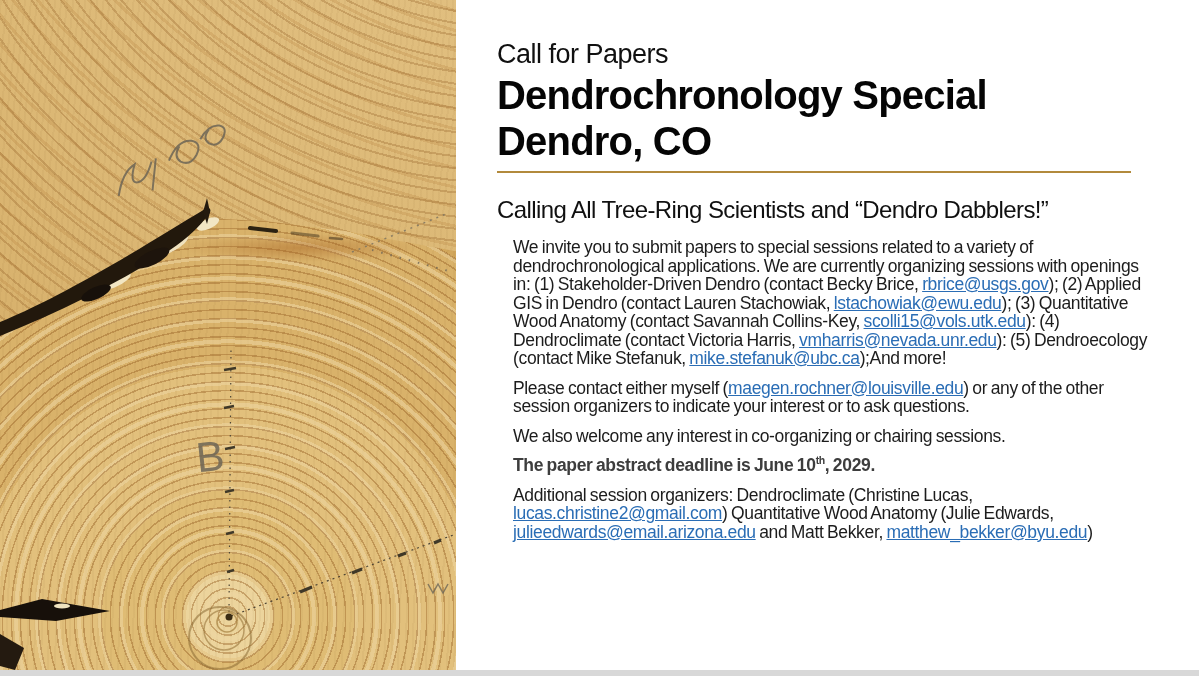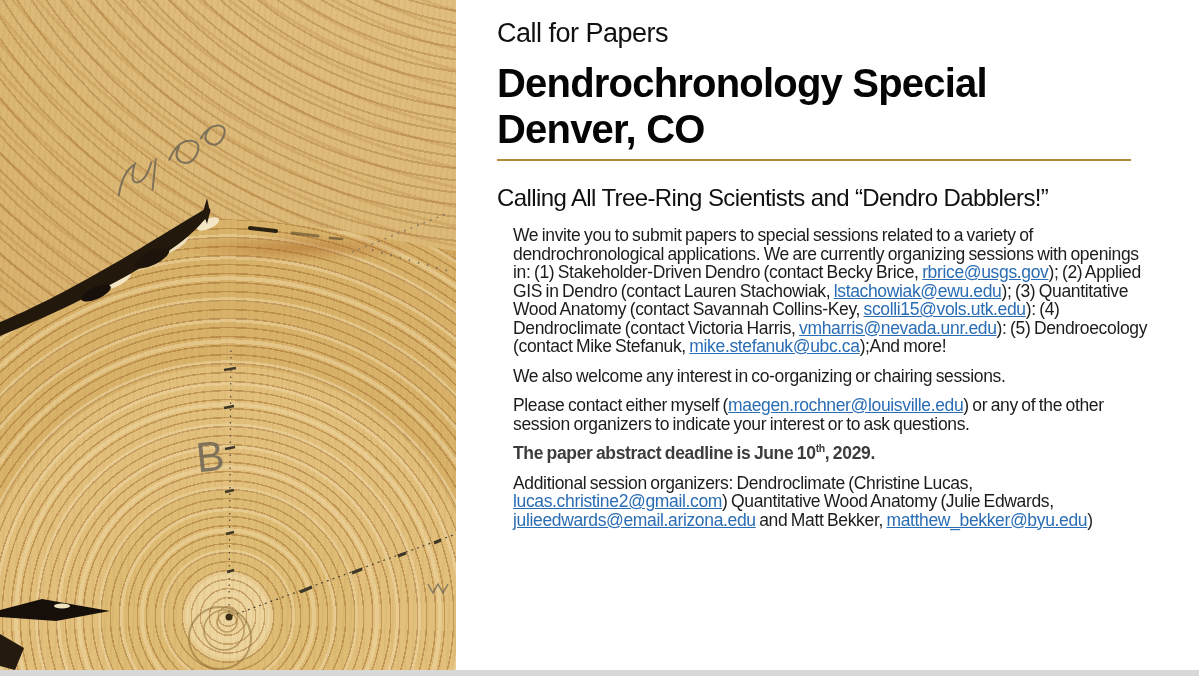--- a/index.html
+++ b/index.html
@@ -17,22 +17,22 @@
     clip-path:polygon(0% 49.5%, 20% 44%, 44% 32.5%, 58% 33%, 76% 34.5%, 100% 37.5%, 100% 100%, 0% 100%);
     background:
       radial-gradient(ellipse 170px 20px at 66% 37%, rgba(165,95,30,0.45), rgba(0,0,0,0) 70%),
       repeating-radial-gradient(circle at 50% 92%, rgba(150,95,35,0.42) 0 1.5px, rgba(0,0,0,0) 1.5px 9px),
       repeating-radial-gradient(circle at 50% 92%, rgba(238,214,162,0.55) 0 4px, rgba(0,0,0,0) 4px 21px),
       repeating-linear-gradient(92deg, rgba(120,80,30,0.05) 0 2px, rgba(0,0,0,0) 2px 7px),
       radial-gradient(circle at 50% 92%, #ecd49c 0 42px, #dfbc74 42px 130px, #e2c07c 130px 250px, #d9b26a 250px 420px, #d2a75c 420px);}
   .wood svg{position:absolute;inset:0;}
   
   .content{position:absolute;left:497px;top:18px;width:652px;color:#1c1c1c;}
-  .kicker{font-size:27px;letter-spacing:-0.5px;color:#101010;line-height:31px;}
-  .title{font-size:40px;font-weight:bold;color:#050505;line-height:46px;letter-spacing:-0.8px;margin-top:11px;}
+  .kicker{font-size:27px;letter-spacing:-0.5px;color:#101010;line-height:31px;margin-top:21px;}
+  .title{font-size:40px;font-weight:bold;color:#050505;line-height:46px;letter-spacing:-0.8px;margin-top:2px;}
   .rule{height:2px;width:634px;margin-top:7px;}
   .subtitle{font-size:24px;letter-spacing:-0.6px;color:#101010;margin-top:23px;white-space:nowrap;}
   .paras p{font-size:17.5px;line-height:18.5px;letter-spacing:-0.35px;word-spacing:-1px;
            margin:11px 0 0 16px;color:#1c1c1c;}
   .paras p:first-child{margin-top:14px;}
   .paras p.em{font-weight:bold;color:#3d3d3d;}
   .paras a.email{text-decoration:underline;cursor:pointer;}
   .paras sup{font-size:60%;vertical-align:super;line-height:0;}
   
   .footer-bar{position:absolute;left:0;bottom:0;width:1199px;height:6px;}
@@ -102,27 +102,27 @@
       <polygon points="0,634 24,648 15,670 0,666" fill="#241a10"></polygon>
 
       <path d="M428,584 l5,9 5,-9 5,9 5,-9" stroke="#6e6656" stroke-width="1.5" fill="none" opacity="0.8"></path>
     </svg>
   </div>
 
   <div class="content">
     <div class="kicker">Call for Papers</div>
     <div class="title">
         <div>Dendrochronology Special</div>
-        <div>Denver, CO</div>
+        <div>Dendro, CO</div>
       </div>
     <div class="rule" style="background: rgb(178, 138, 60);"></div>
     <div class="subtitle">Calling All Tree-Ring Scientists and “Dendro Dabblers!”</div>
     <div class="paras">
         <p><span>We invite you to submit papers to special sessions related to a variety of dendrochronological applications. We are currently organizing sessions with openings in: (1) Stakeholder-Driven Dendro (contact Becky Brice, </span><a class="email" style="color: rgb(42, 109, 181);">rbrice@usgs.gov</a><span>); (2) Applied GIS in Dendro (contact Lauren Stachowiak, </span><a class="email" style="color: rgb(42, 109, 181);">lstachowiak@ewu.edu</a><span>); (3) Quantitative Wood Anatomy (contact Savannah Collins-Key, </span><a class="email" style="color: rgb(42, 109, 181);">scolli15@vols.utk.edu</a><span>): (4) Dendroclimate (contact Victoria Harris, </span><a class="email" style="color: rgb(42, 109, 181);">vmharris@nevada.unr.edu</a><span>): (5) Dendroecology (contact Mike Stefanuk, </span><a class="email" style="color: rgb(42, 109, 181);">mike.stefanuk@ubc.ca</a><span>);And more!</span></p>
+        <p><span>Please contact either myself (</span><a class="email" style="color: rgb(42, 109, 181);">maegen.rochner@louisville.edu</a><span>) or any of the other session organizers to indicate your interest or to ask questions.</span></p>
         <p><span>We also welcome any interest in co-organizing or chairing sessions.</span></p>
-        <p><span>Please contact either myself (</span><a class="email" style="color: rgb(42, 109, 181);">maegen.rochner@louisville.edu</a><span>) or any of the other session organizers to indicate your interest or to ask questions.</span></p>
         <p class="em"><span>The paper abstract deadline is June 10</span><sup>th</sup><span>, 2029.</span></p>
         <p><span>Additional session organizers: Dendroclimate (Christine Lucas, </span><a class="email" style="color: rgb(42, 109, 181);">lucas.christine2@gmail.com</a><span>) Quantitative Wood Anatomy (Julie Edwards, </span><a class="email" style="color: rgb(42, 109, 181);">julieedwards@email.arizona.edu</a><span> and Matt Bekker, </span><a class="email" style="color: rgb(42, 109, 181);">matthew_bekker@byu.edu</a><span>)</span></p>
       </div>
   </div>
 
   <div class="footer-bar" style="background: rgb(216, 216, 216);"></div>
 </div>
 
 </body></html>

